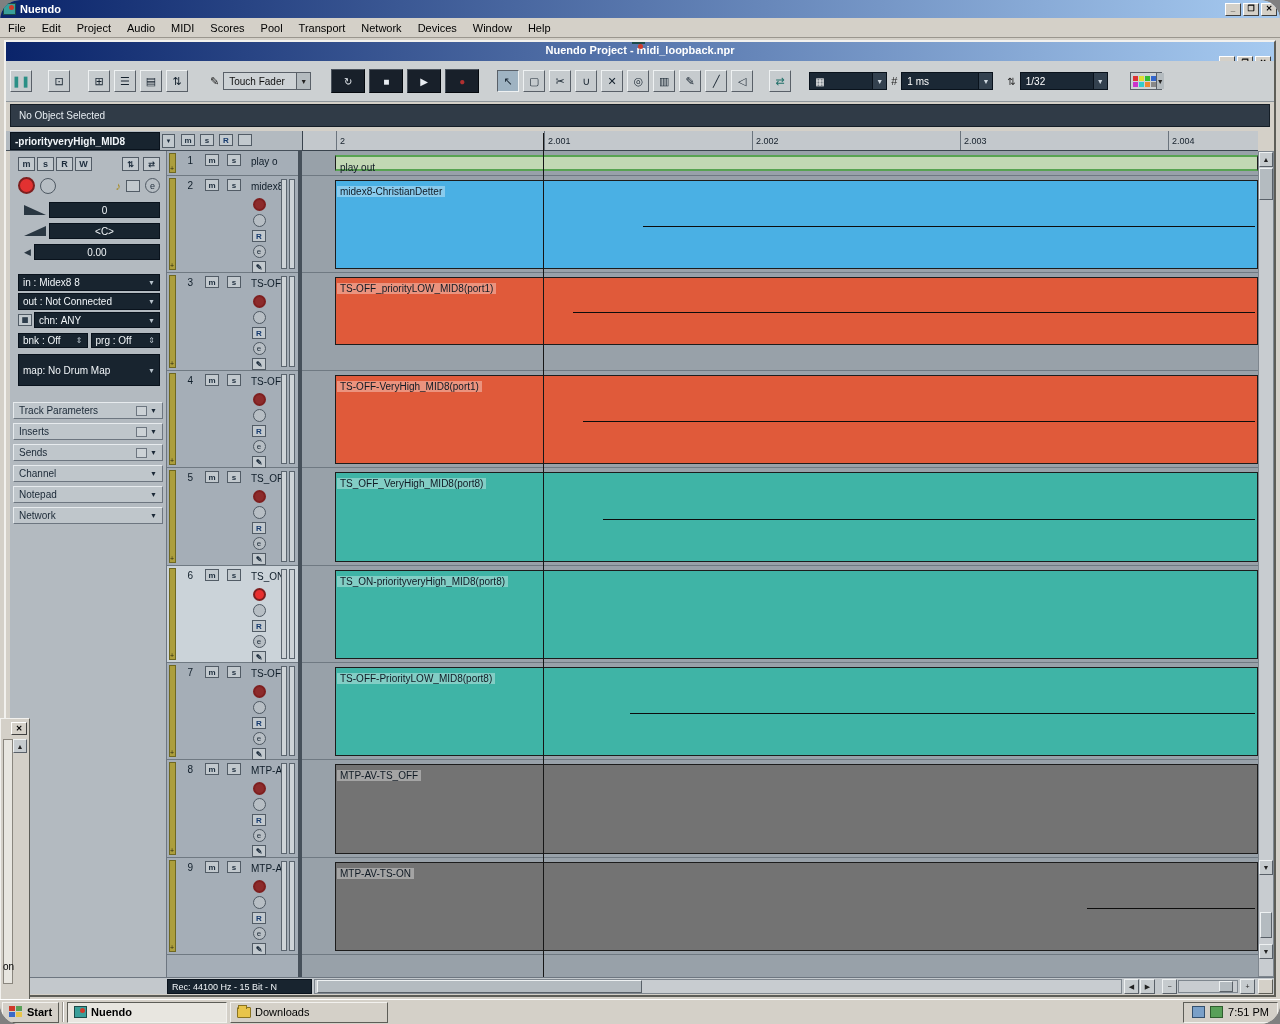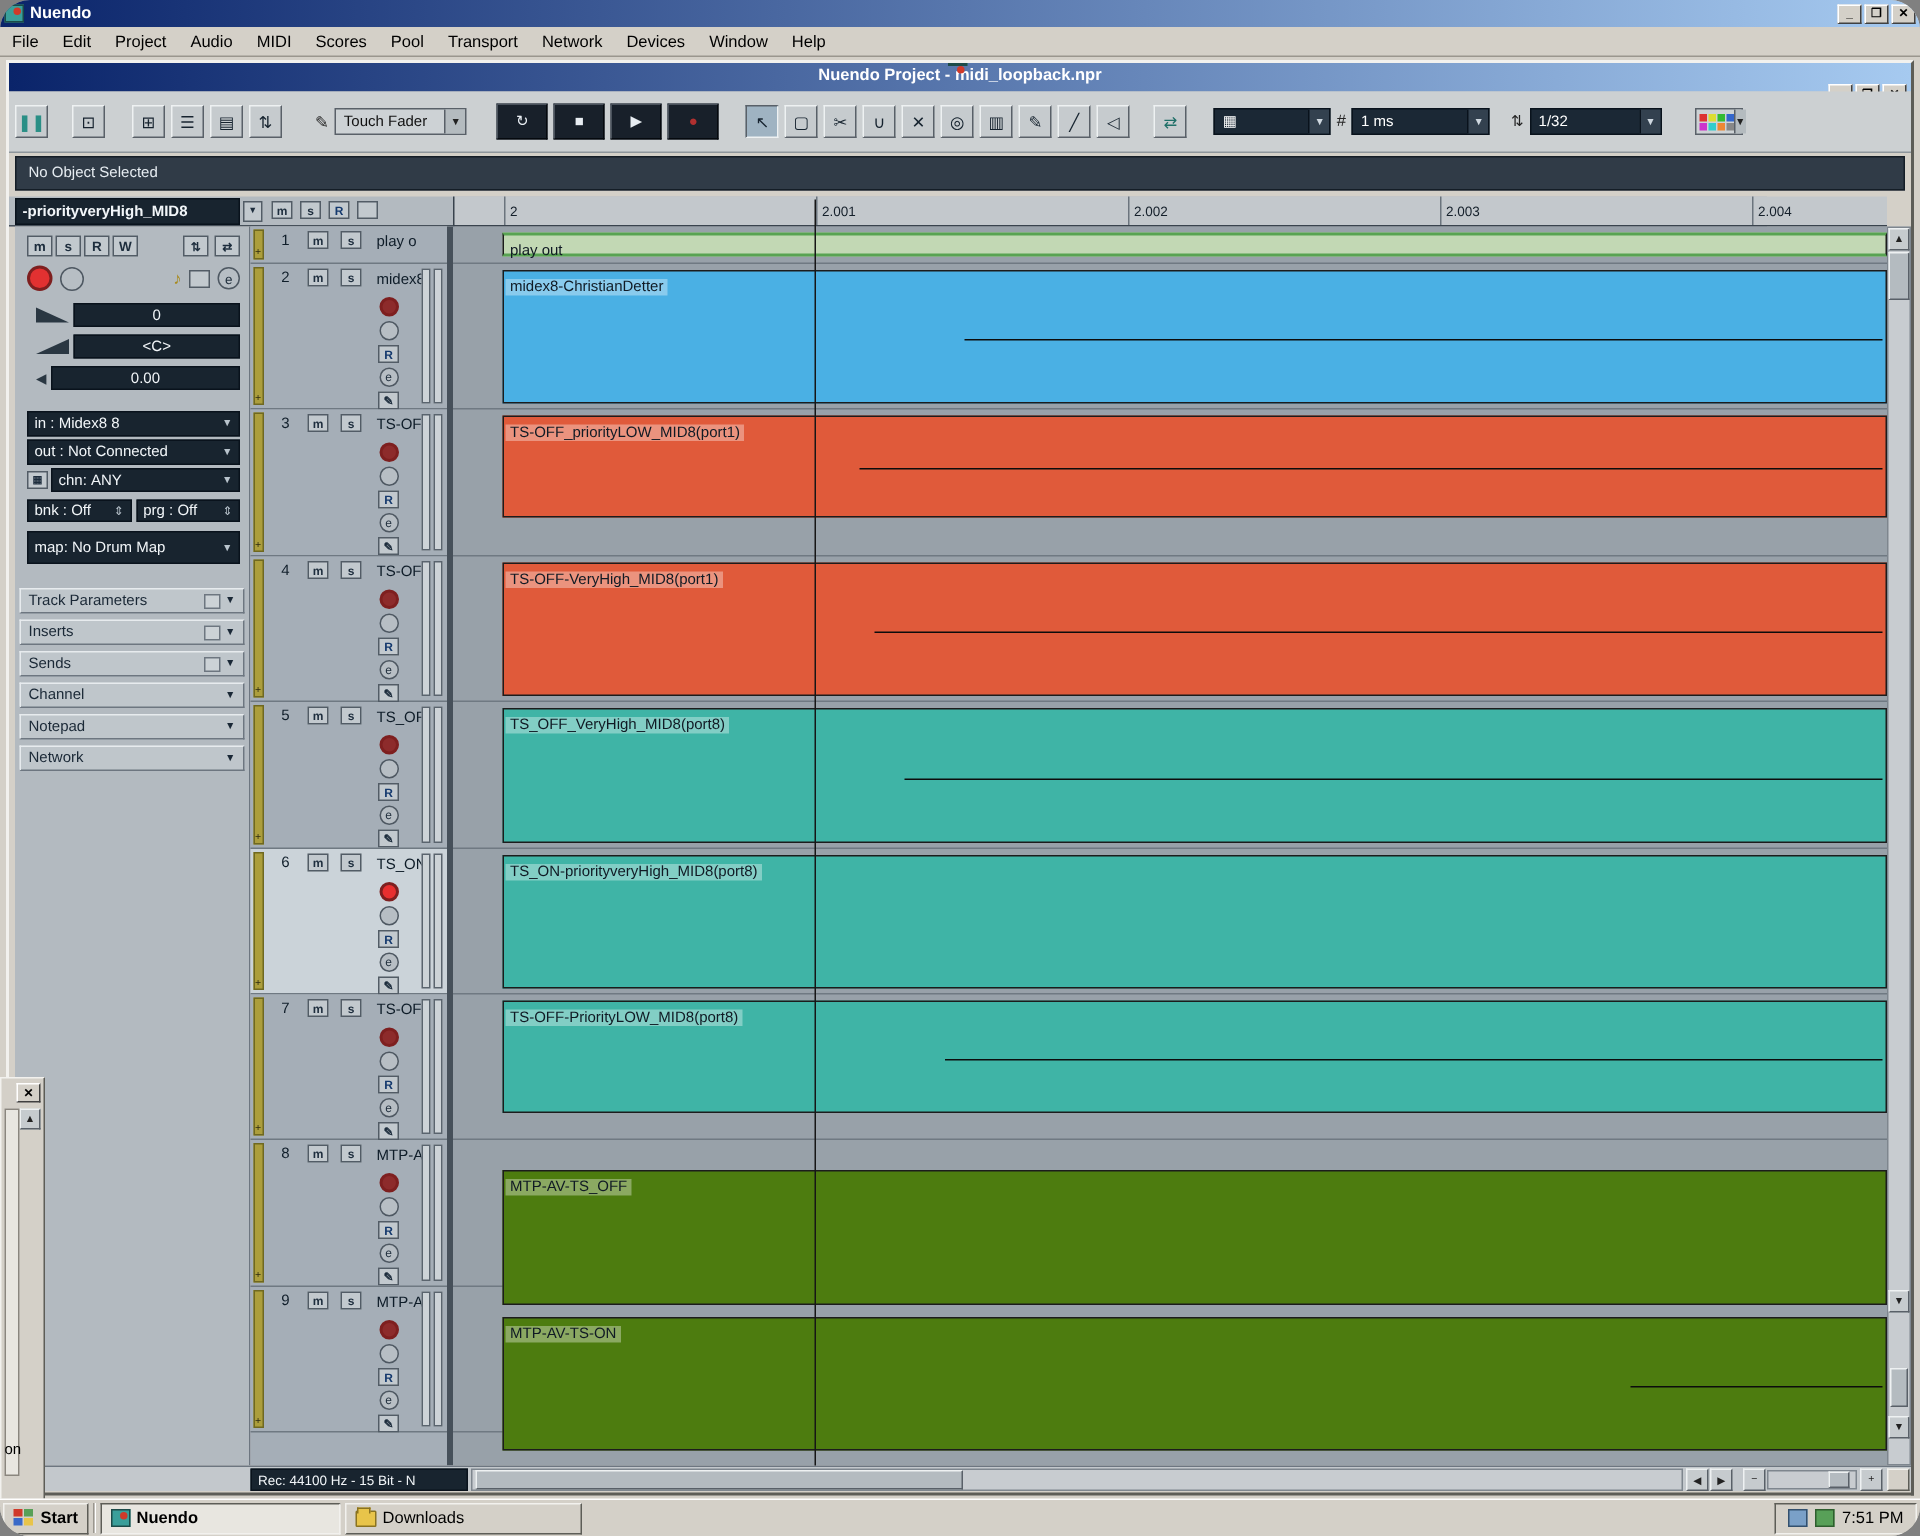--- a/index.html
+++ b/index.html
@@ -72,21 +72,21 @@
   .hdr{background:#b3bac0;border-bottom:1px solid #46505a;}
   .ruler{background:#c3c8cc;border-bottom:1px solid #39434d;border-left:1px solid #39434d;}
   .tick{position:absolute;top:0;bottom:0;border-left:1px solid #6b747d;padding-left:3px;font-size:9px;color:#15202b;
         display:flex;align-items:center;}
   .events{background:#98a1a9;overflow:hidden;}
   .ev-row{position:absolute;left:0;width:100%;border-bottom:1px solid #6f7982;}
   .clip{position:absolute;left:33px;width:923px;border:1px solid #1c1c1c;}
   .clip-blue{background:#4ab0e4;}
   .clip-red{background:#e05a3a;}
   .clip-teal{background:#3fb4a6;}
-  .clip-green{background:#4d7c0f;margin-top:16px;}
+  .clip-green{background:#737373;}
   .clip-mini{background:#c2d8b4;border-top:2px solid #58a352;border-bottom:2px solid #58a352;}
   .clip-label{display:inline-block;background:rgba(255,255,255,0.35);color:#101a24;font-size:10px;
               padding:0 3px;margin:1px 0 0 1px;white-space:nowrap;}
   .midiline{position:absolute;height:1px;background:#0c0c0c;top:52%;}
   .cursor{position:absolute;width:1px;background:#161616;z-index:6;}
   
   .sb{background:#c8ccd0;border:1px solid #7e868e;}
   .sb-btn{position:absolute;background:#c6cbce;border:1px solid;border-color:#eef1f2 #596068 #596068 #eef1f2;
           font-size:7px;color:#222;display:flex;align-items:center;justify-content:center;padding:0;}
   .sb-thumb{position:absolute;background:#b4bbc0;border:1px solid;border-color:#eef1f2 #596068 #596068 #eef1f2;}
@@ -353,21 +353,21 @@
           <span>Off</span>
           <span class="arr" style="background:none;border:none;font-size:8px;">⇕</span>
         </div>
         <div class="dfield" style="height:15px;flex:1;">
           <span>prg :</span>&nbsp;
           <span>Off</span>
           <span class="arr" style="background:none;border:none;font-size:8px;">⇕</span>
         </div>
       </div>
       <div style="padding:6px 6px 0 8px;">
-        <div class="dfield" style="height:22px;">
+        <div class="dfield" style="height:32px;">
           <span>map:</span>&nbsp;
           <span>No Drum Map</span>
           <span class="arr">▼</span>
         </div>
       </div>
       <div style="padding-top:16px;">
         <div class="section">
           <span>Track Parameters</span>
           <span class="mini"></span>
           <span style="font-size:7px;margin-left:3px;">▼</span>
@@ -623,21 +623,21 @@
           <span class="clip-label">TS_OFF_VeryHigh_MID8(port8)</span>
           <i class="midiline" style="left:267px;width:652px;"></i>
         </div>
       </div>
       <div class="ev-row" style="top:415px;height:97px;">
         <div class="clip clip-teal" style="top:4px;height:89px;">
           <span class="clip-label">TS_ON-priorityveryHigh_MID8(port8)</span>
         </div>
       </div>
       <div class="ev-row" style="top:512px;height:97px;">
-        <div class="clip clip-teal" style="top:4px;height:75px;">
+        <div class="clip clip-teal" style="top:4px;height:89px;">
           <span class="clip-label">TS-OFF-PriorityLOW_MID8(port8)</span>
           <i class="midiline" style="left:294px;width:625px;"></i>
         </div>
       </div>
       <div class="ev-row" style="top:609px;height:98px;">
         <div class="clip clip-green" style="top:4px;height:90px;">
           <span class="clip-label">MTP-AV-TS_OFF</span>
         </div>
       </div>
       <div class="ev-row" style="top:707px;height:97px;">

